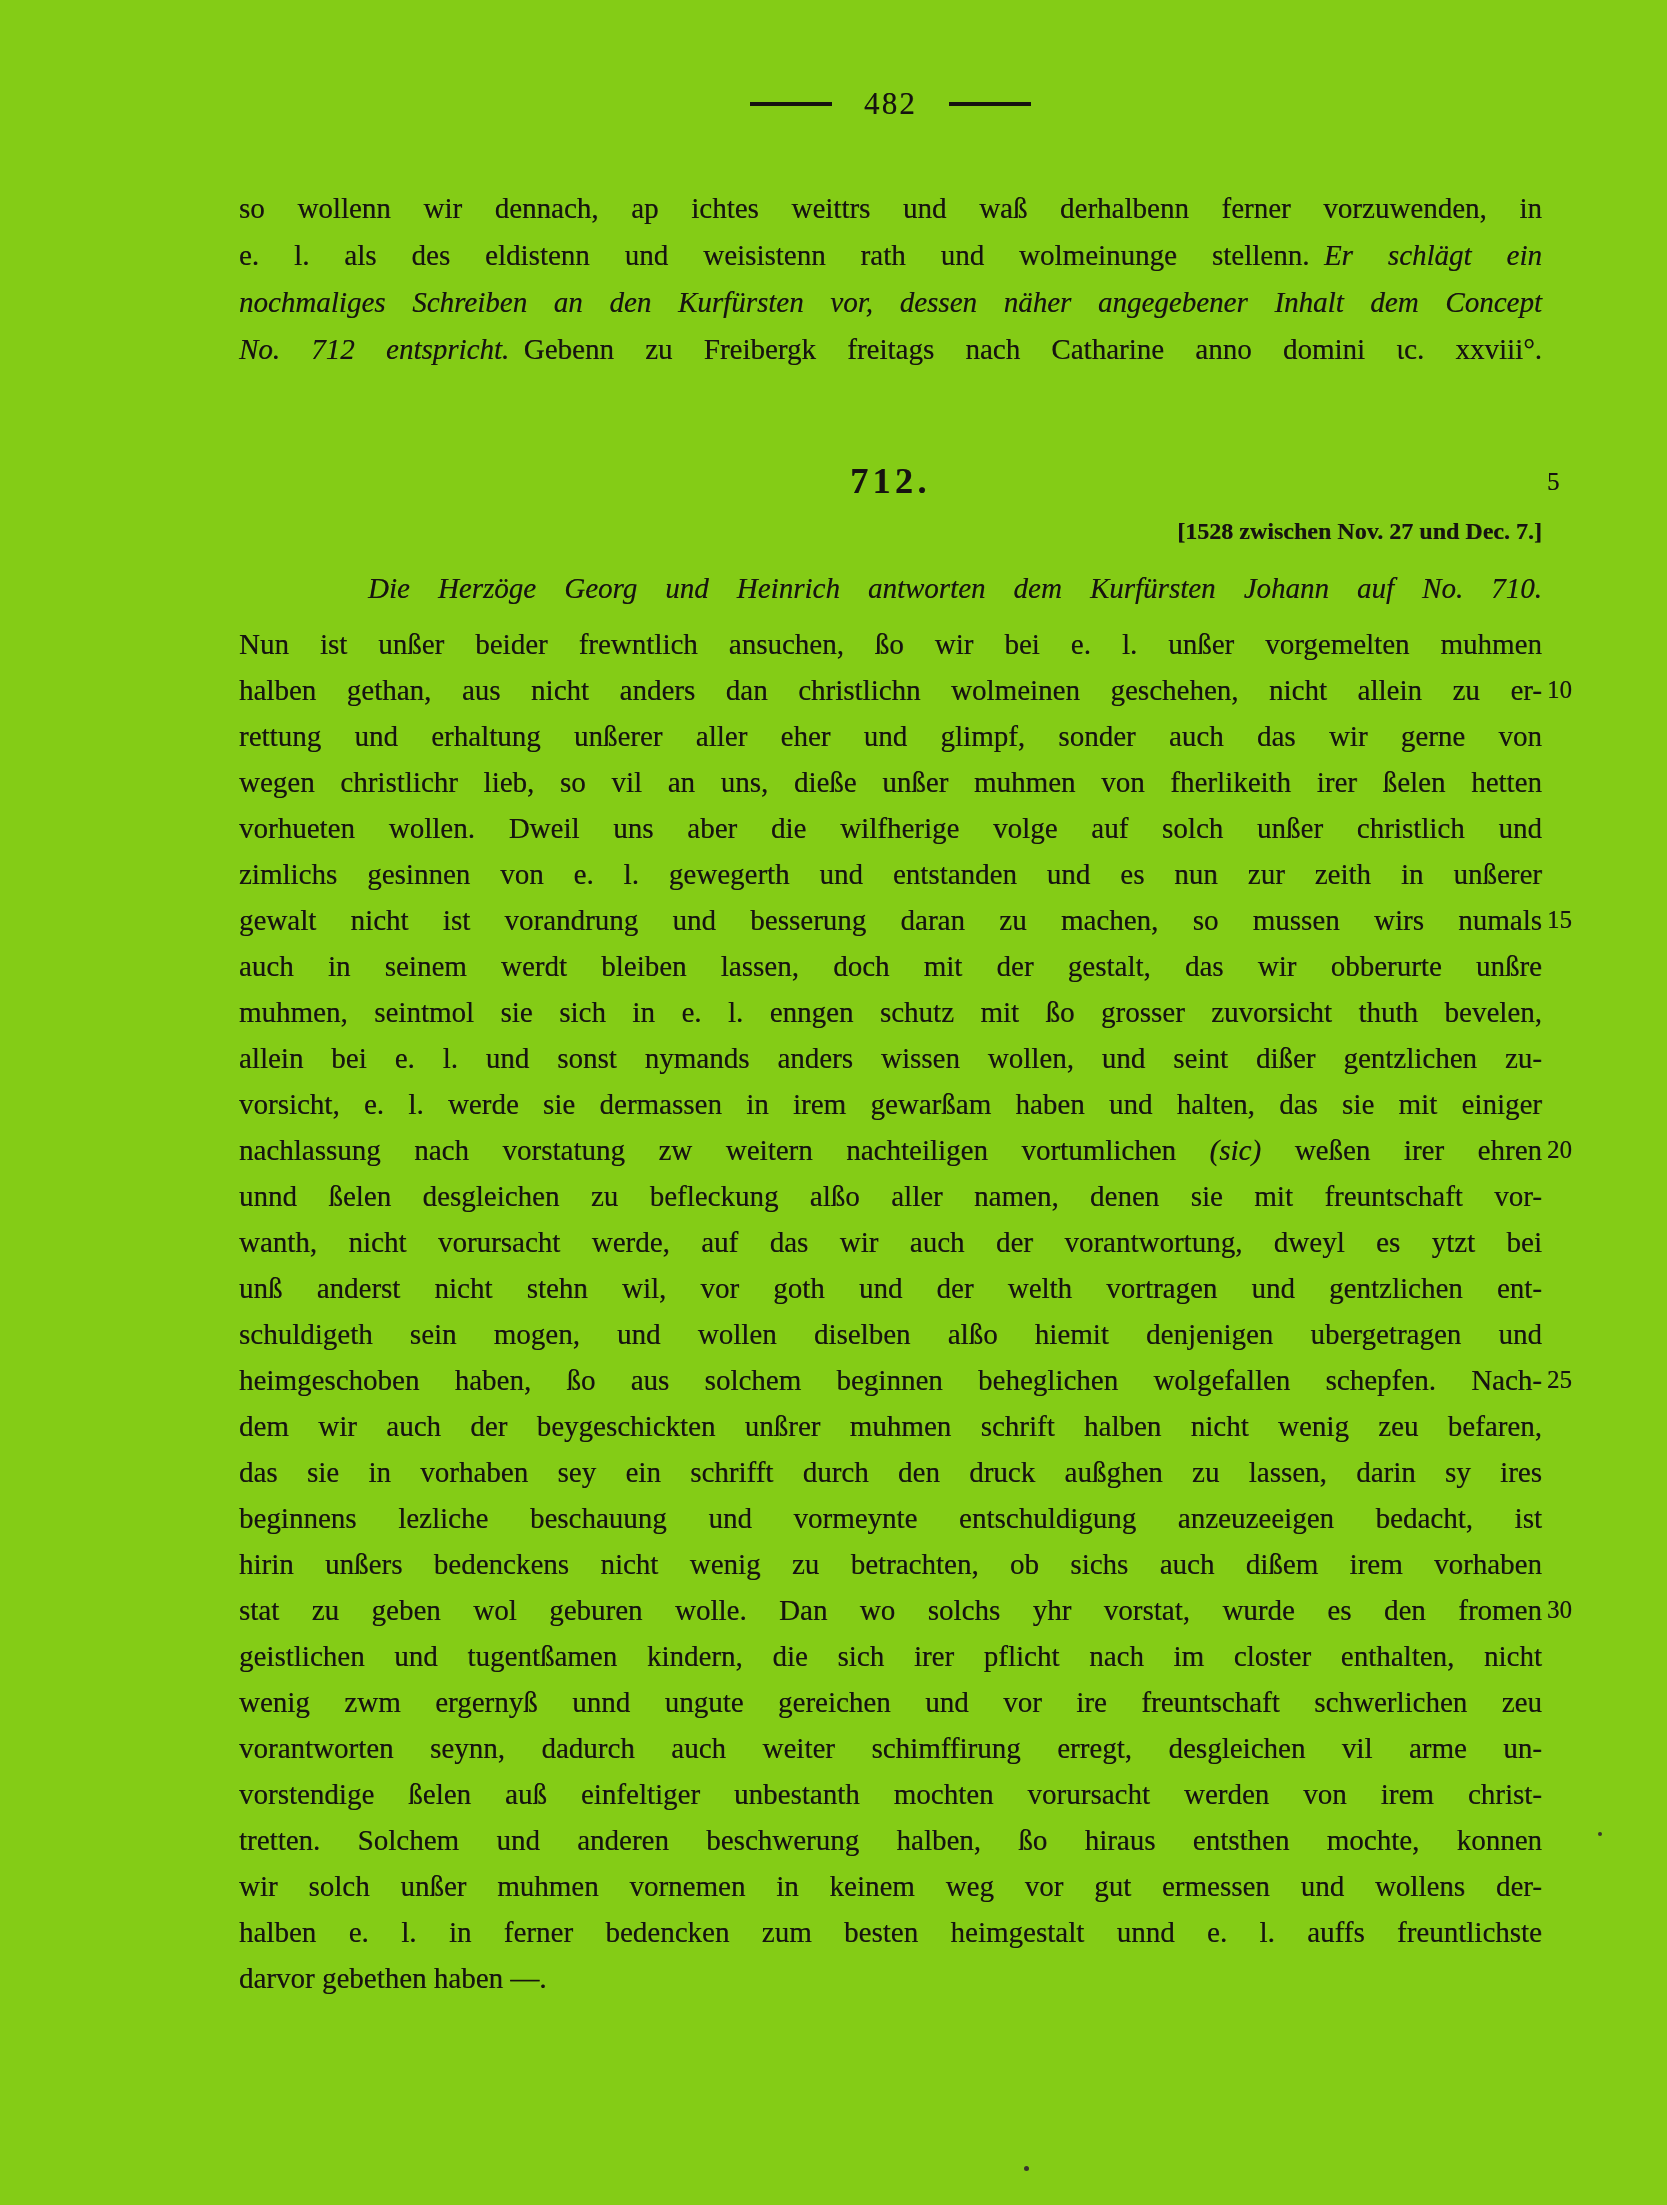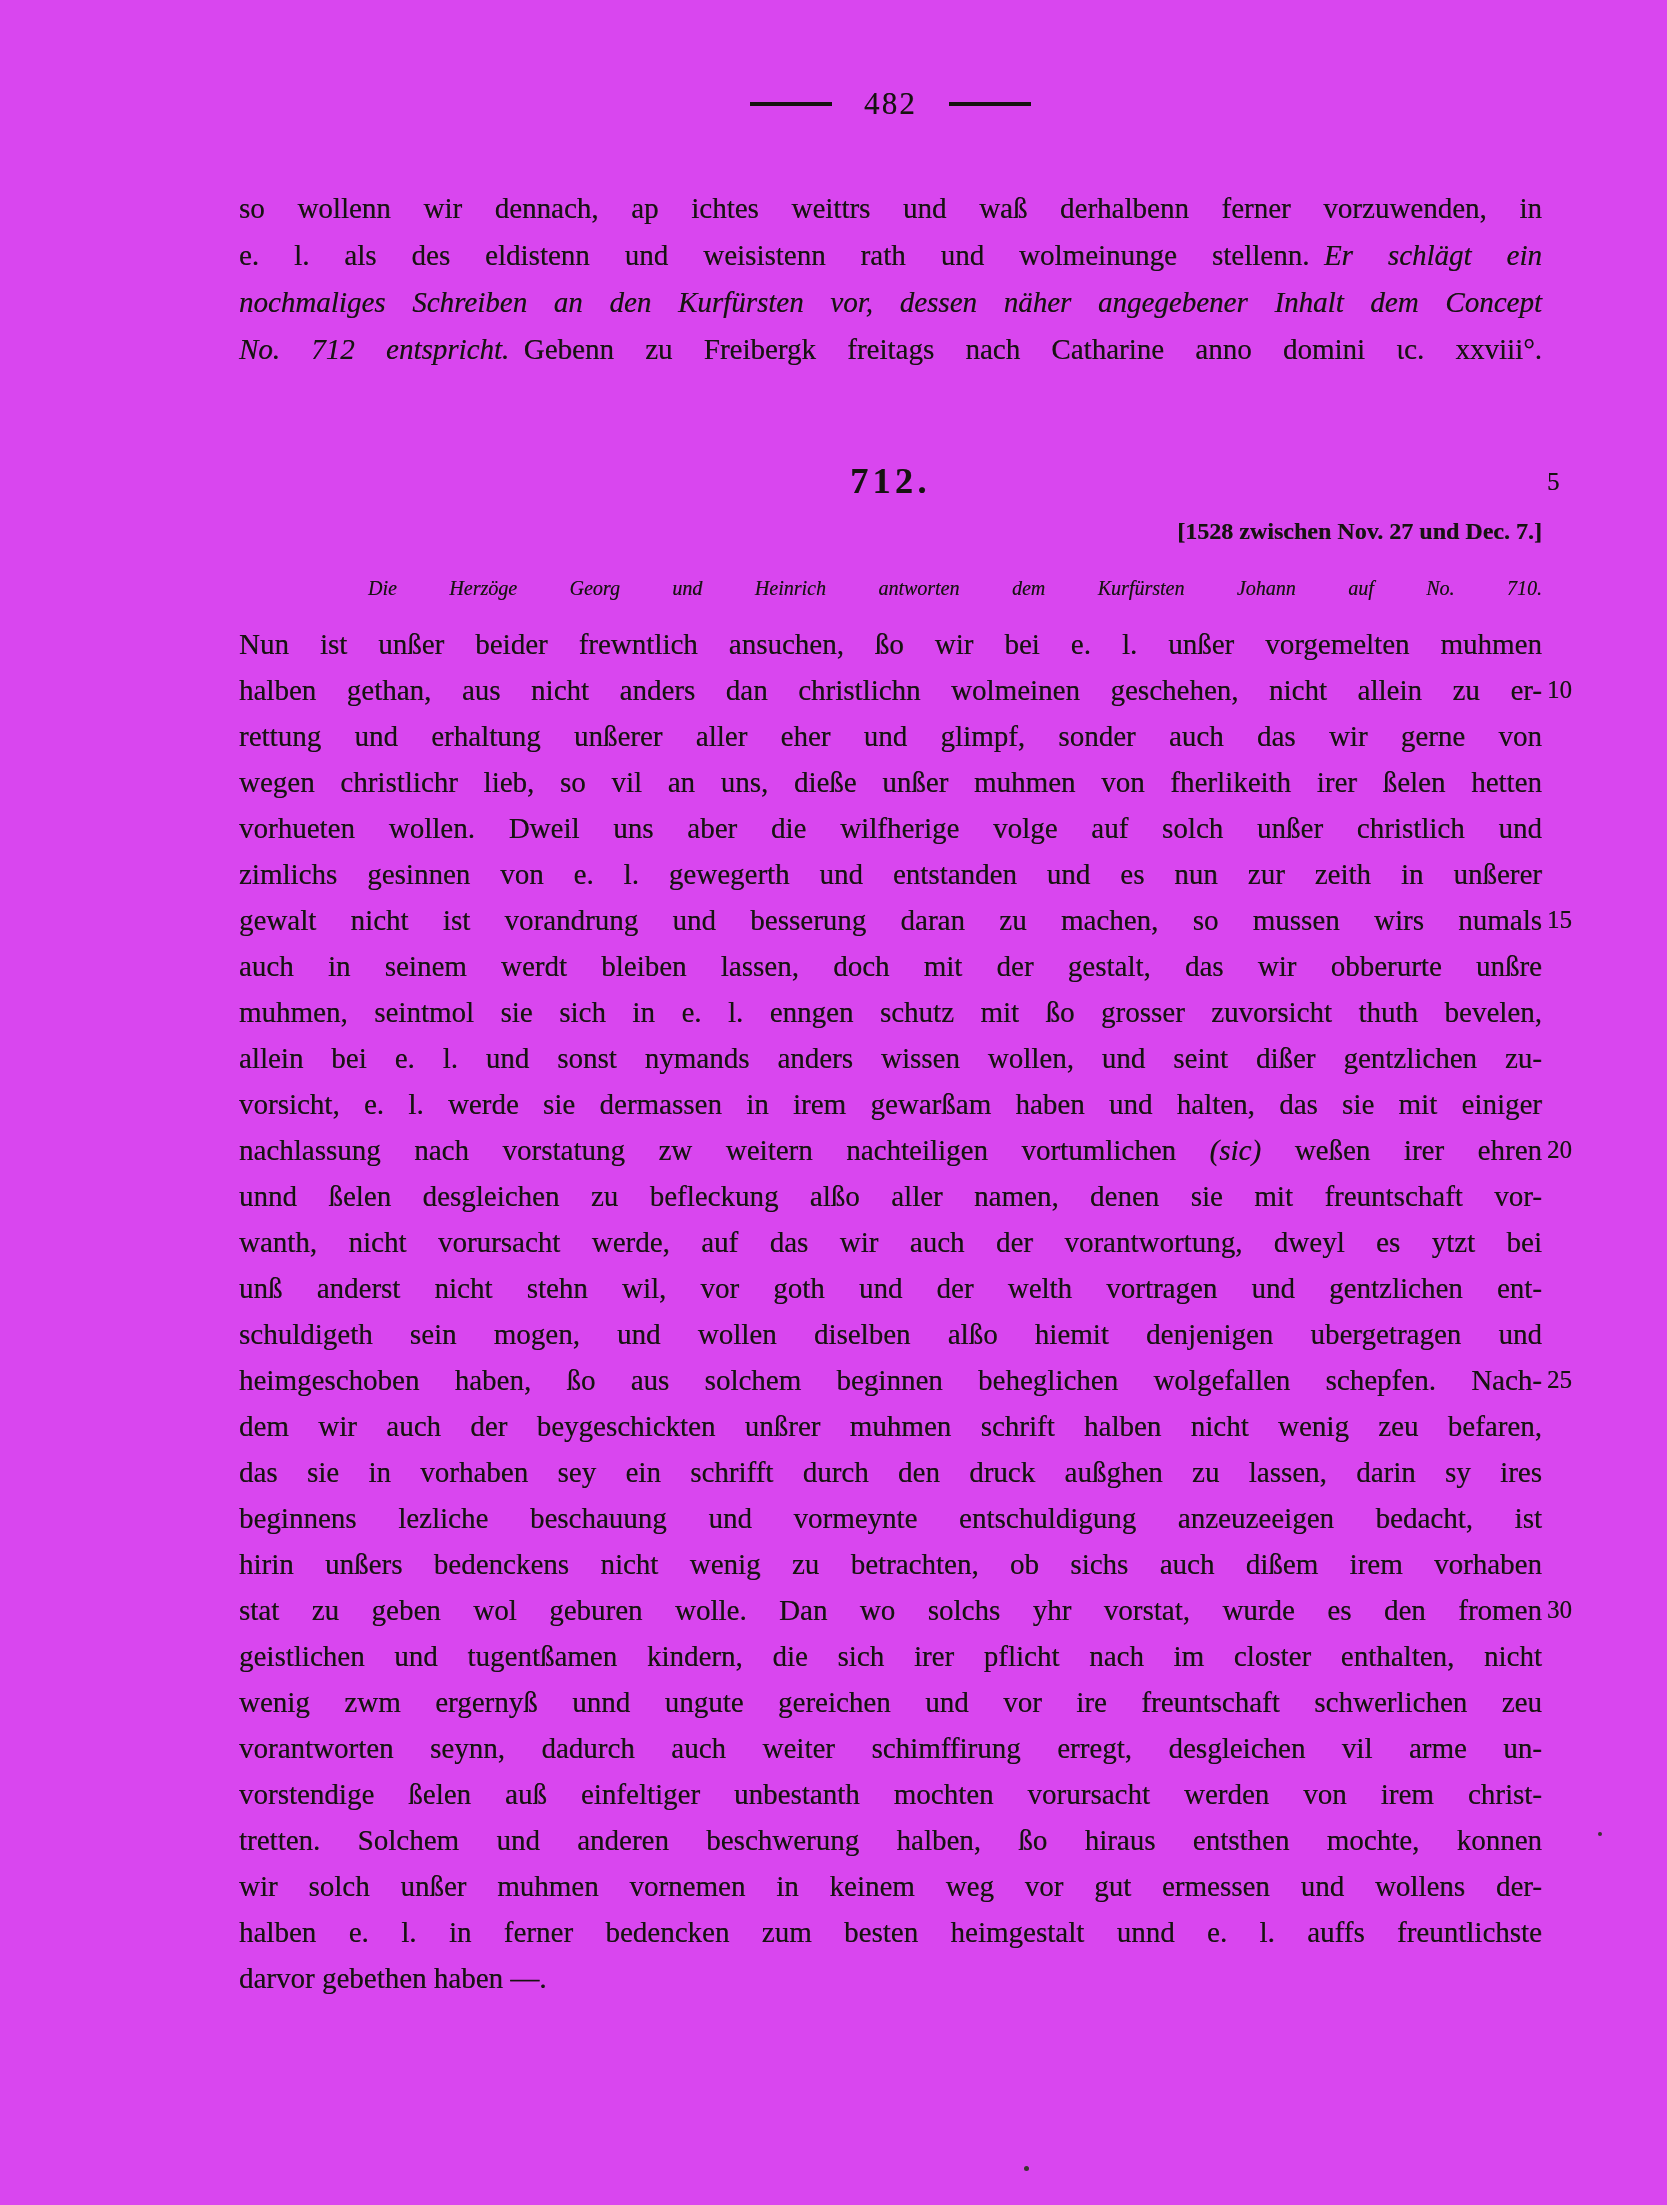--- a/index.html
+++ b/index.html
@@ -1,19 +1,19 @@
 <!DOCTYPE html>
 <html style="font-size:8.8px"><head>
 <meta charset="utf-8">
 <style>
   html,body{margin:0;padding:0;background:#e8e8e8;}
   .page{
     position:relative;
     width:1668px;height:2205px;
-    background:#d946ef;
+    background:#84cc16;
     color:#161310;
     font-family:"Liberation Serif","DejaVu Serif",serif;
     overflow:hidden;
     text-shadow:0.3px 0 0 rgba(22,19,16,0.55);
   }
   .pg-header{
     position:absolute;left:239px;top:82px;width:1303px;height:44px;
     line-height:44px;text-align:center;font-size:31px;
   }
   .hd-rule{
@@ -47,21 +47,21 @@
     margin-top:5.5px;height:34px;line-height:34px;
     text-align:right;font-weight:bold;font-size:24px;
   }
   .sourceline{
     height:35px;line-height:35px;font-style:italic;font-size:25px;
     padding-left:55px;text-align:left;
   }
   .src-b{margin-left:33px;}
   .summary{
     margin-top:17.6px;height:47px;line-height:47px;
-    font-style:italic;font-size:20px;text-indent:129px;
+    font-style:italic;font-size:29px;text-indent:129px;
     text-align:justify;text-align-last:justify;white-space:nowrap;
   }
   .body{margin-top:8.8px;}
   .speck{position:absolute;background:#3a352f;border-radius:50%;}
   .s1{left:1024px;top:2166px;width:5px;height:5px;}
   .s2{left:1598px;top:1832px;width:3.8px;height:3.8px;}
 </style>
 </head>
 <body>
 

